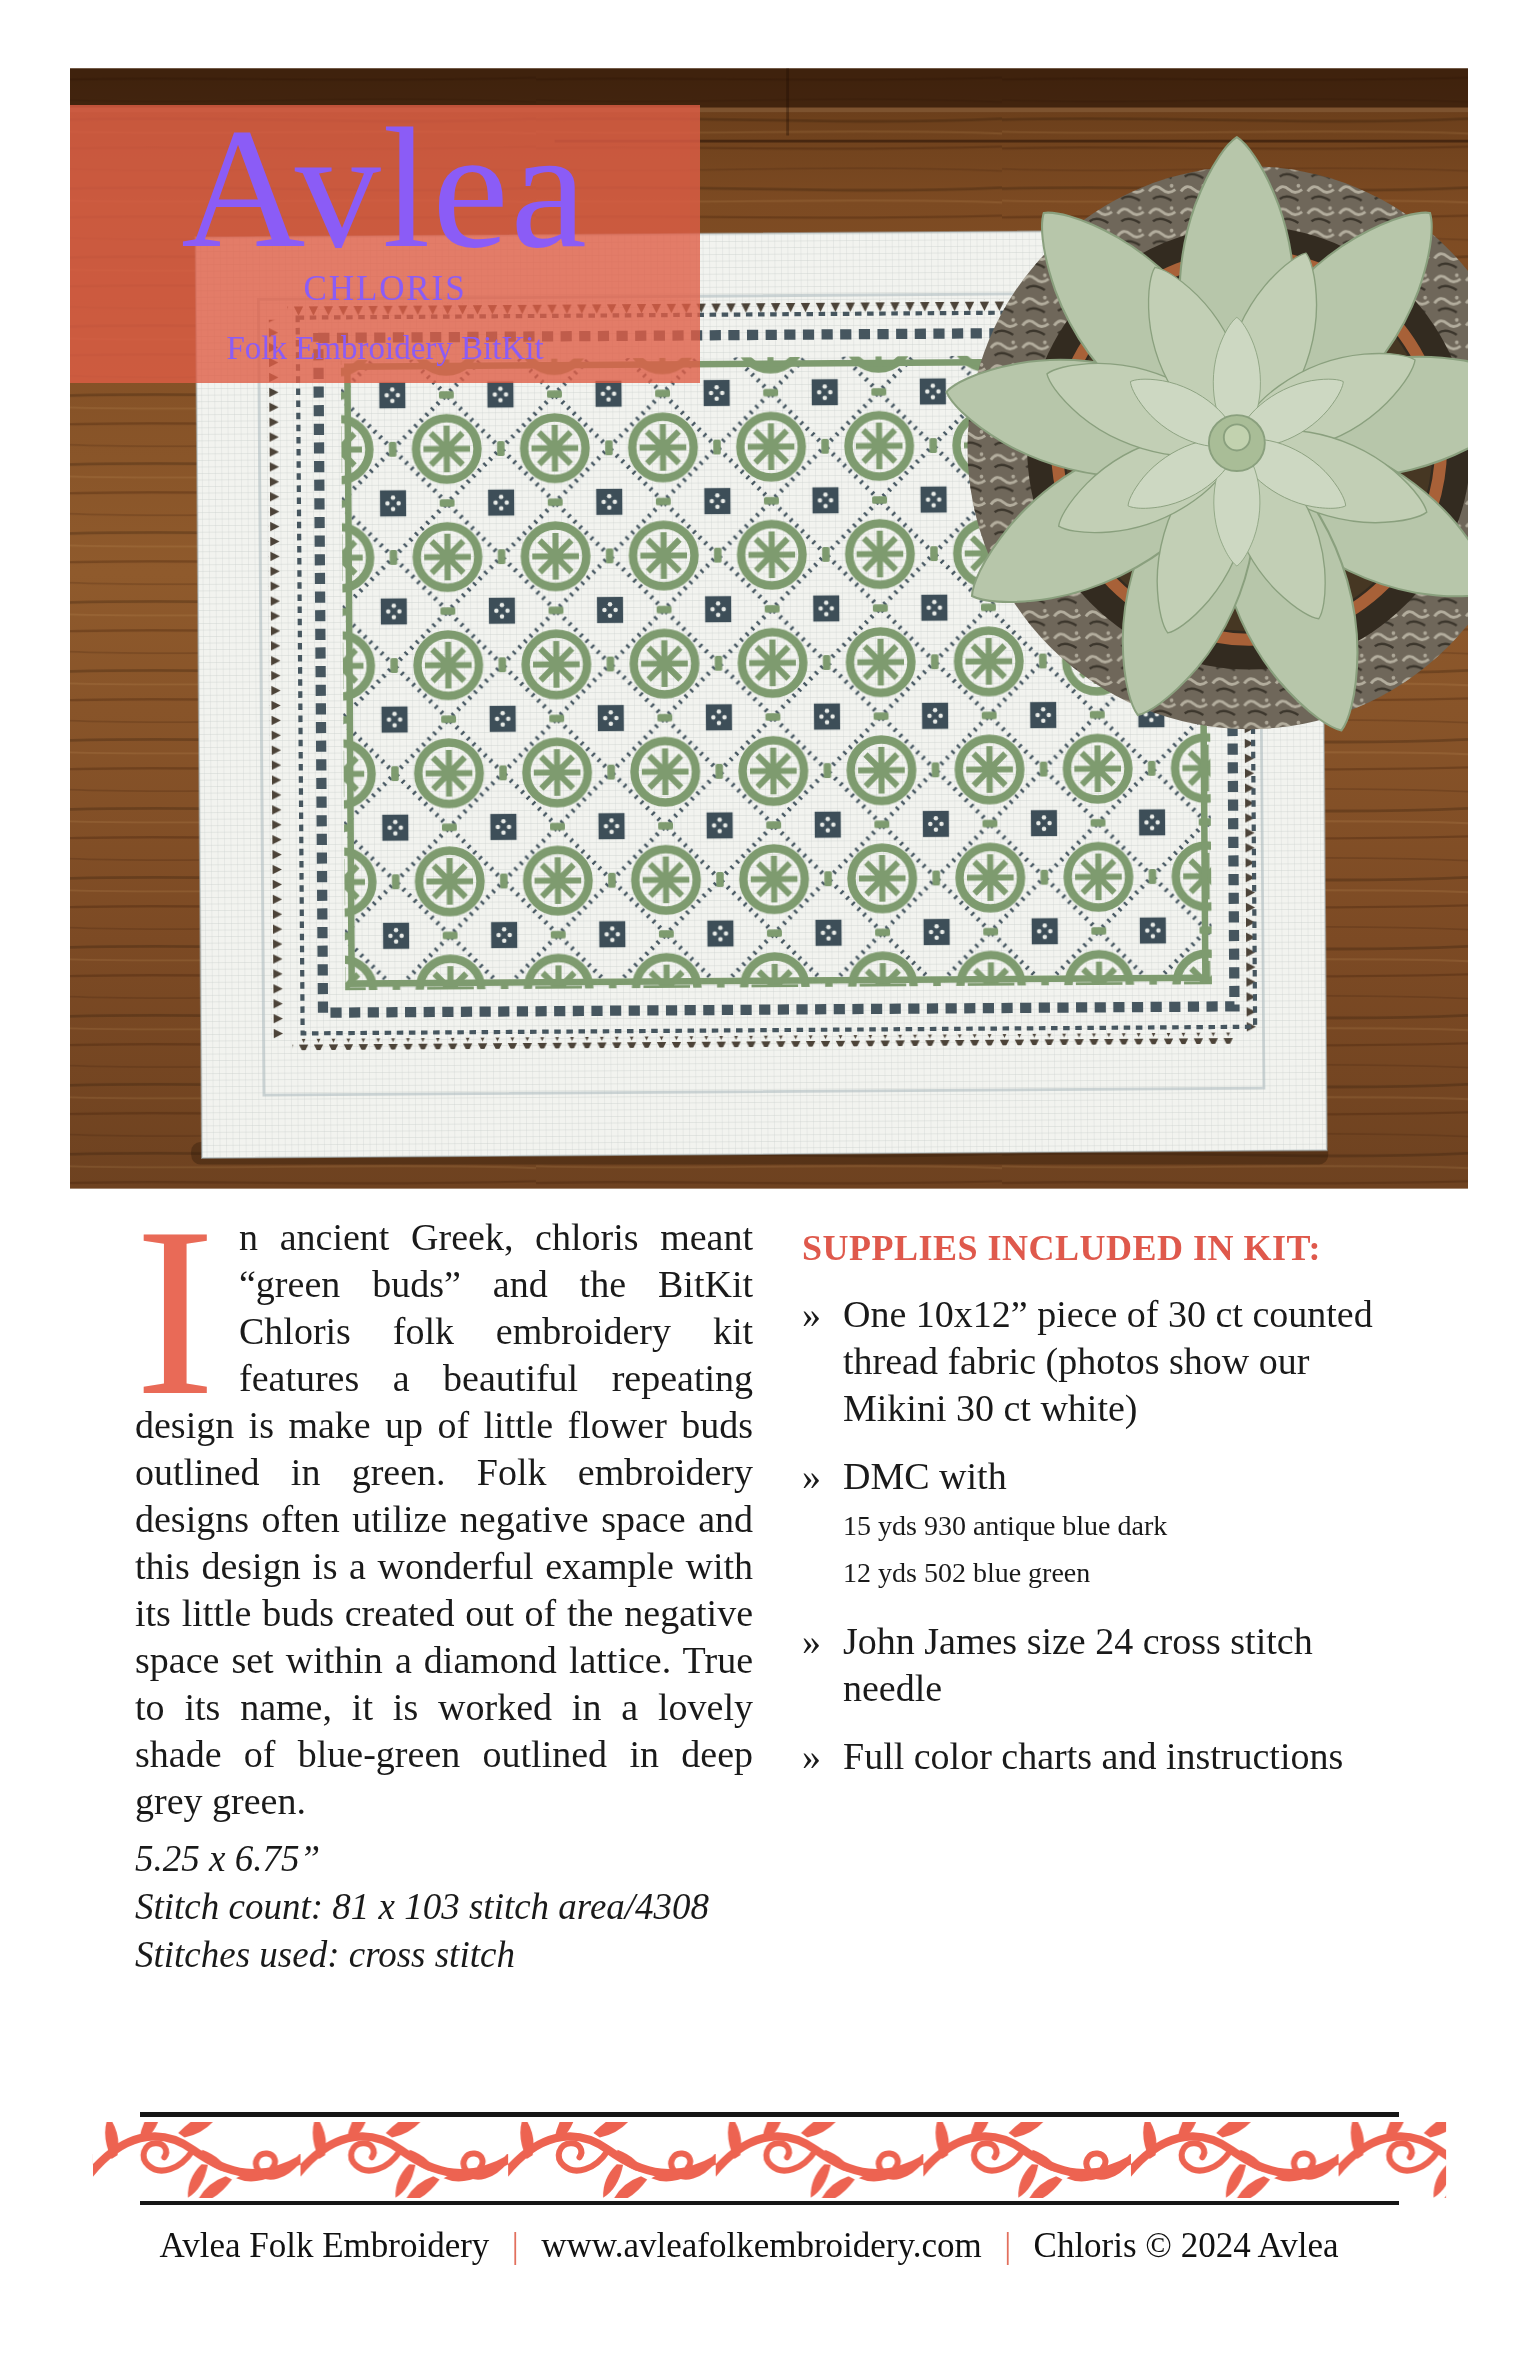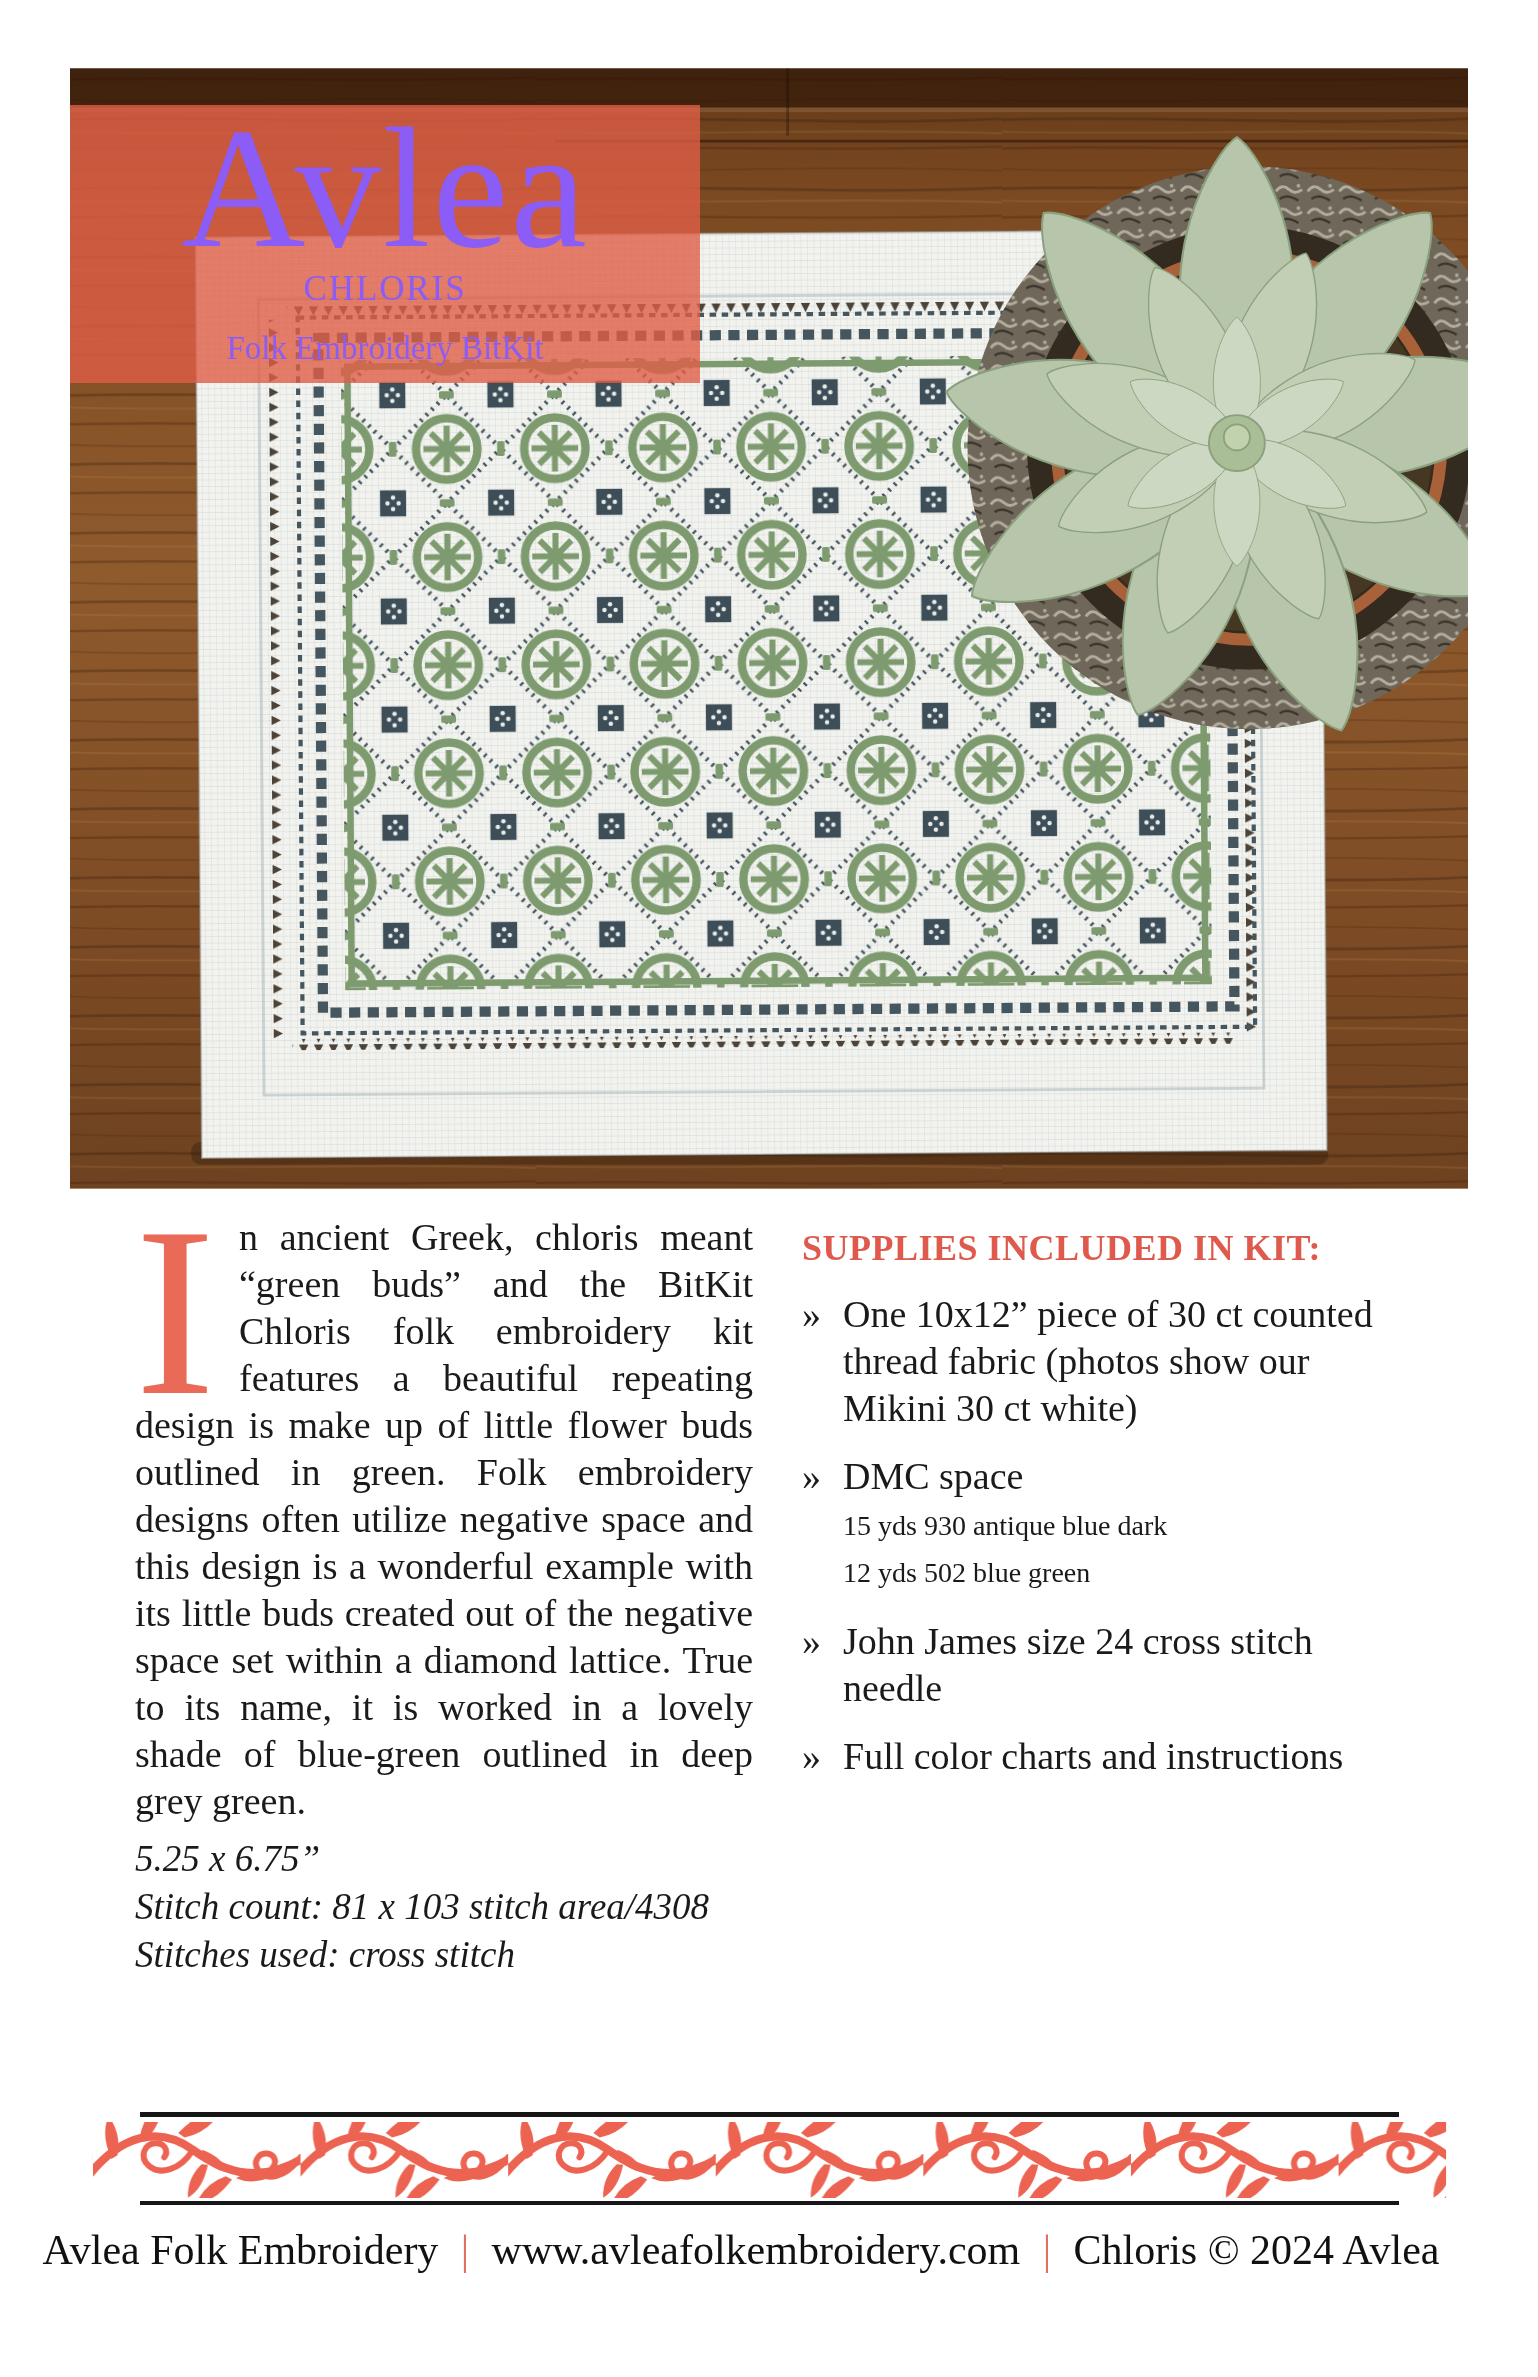--- a/index.html
+++ b/index.html
@@ -34,22 +34,22 @@
   .subwrap{margin-top:1.9px;margin-bottom:21.4px;}
 
   
   .specs{position:absolute;left:135px;top:1835px;font-style:italic;
          font-size:37px;line-height:48px;}
 
   
   .rule-top{position:absolute;left:140px;top:2112px;width:1259px;height:4.7px;background:#161616;}
   .rule-bottom{position:absolute;left:140px;top:2201px;width:1259px;height:3.7px;background:#161616;}
   .vine{position:absolute;left:89px;top:2122px;width:1361px;height:76px;}
-  .footer-bar{position:absolute;left:0;top:2226px;width:1482px;text-align:center;
-              font-size:42px;color:#111111;}
+  .footer-bar{position:absolute;left:8px;top:2226px;width:1482px;text-align:center;
+              font-size:35px;color:#111111;}
   .footer-bar .sep{color:#e2705e;margin:0 22.4px;}
 </style>
 </head>
 <body>
 
 <div class="page">
 
   <div class="photo">
     <svg width="1398" height="1121" viewBox="0 0 1500 1202">
       <defs>
@@ -201,21 +201,21 @@
   <div class="supplies">
     <h2>SUPPLIES INCLUDED IN KIT:</h2>
 
     <div class="item">
       <span class="marker">»</span>
       <div class="itext">One 10x12” piece of 30 ct counted thread fabric (photos show our Mikini 30 ct white)</div>
     </div>
 
     <div class="item" style="margin-bottom:1.9px;">
       <span class="marker">»</span>
-      <div class="itext">DMC space</div>
+      <div class="itext">DMC with</div>
     </div>
     <div class="subwrap">
       <div class="subline">15 yds 930 antique blue dark</div>
       <div class="subline">12 yds 502 blue green</div>
     </div>
 
     <div class="item">
       <span class="marker">»</span>
       <div class="itext">John James size 24 cross stitch needle</div>
     </div>

